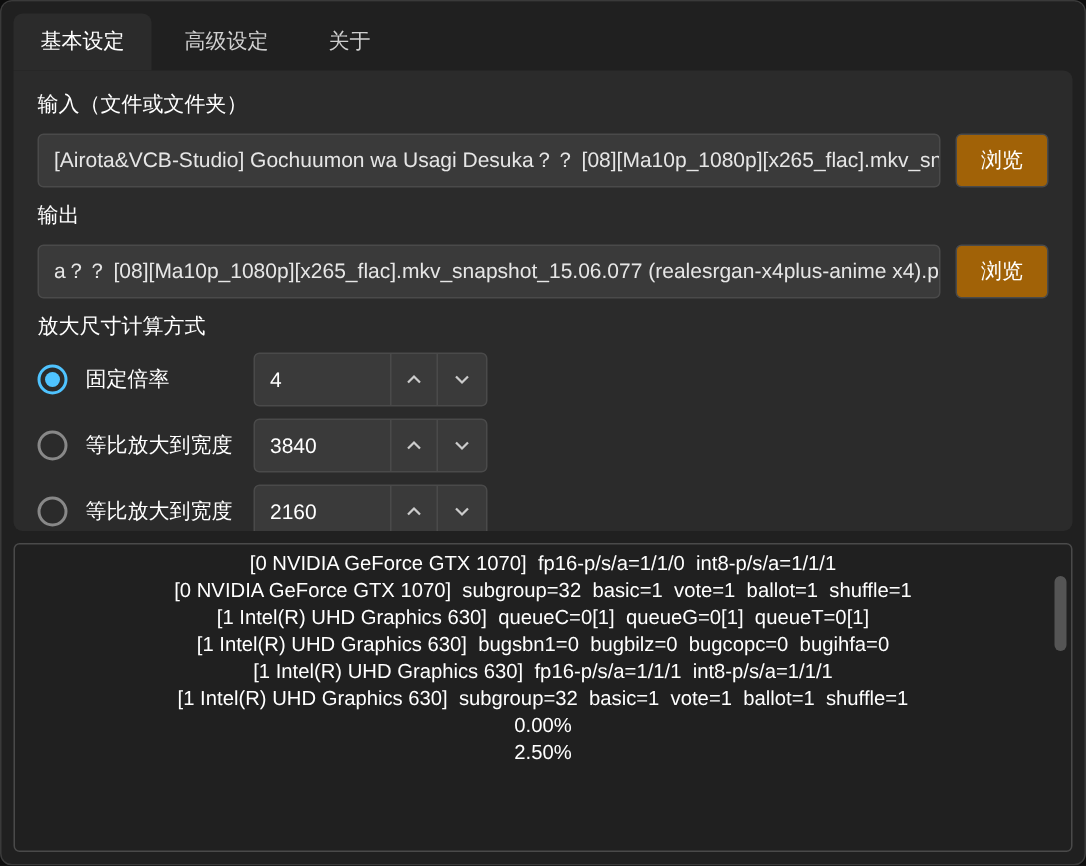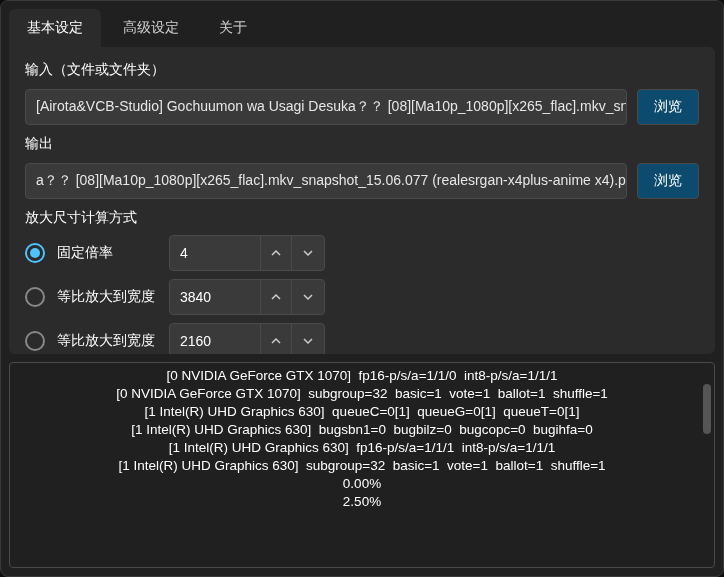--- a/index.html
+++ b/index.html
@@ -15,21 +15,21 @@
 
   .tabbar { display: flex; background: #202020; padding: 8px 8px 0 8px; gap: 4px; }
   .tab { padding: 10px 18px; color: #cfcfcf; font-size: 14px; border-radius: 6px 6px 0 0; cursor: pointer; }
   .tab.active { background: #2b2b2b; color: #fff; }
 
   .panel { flex: 1; background: #2b2b2b; margin: 0 8px 8px 8px; border-radius: 0 6px 6px 6px; padding: 14px 16px; color: #fff; display: flex; flex-direction: column; gap: 10px; overflow: hidden; }
 
   .field-label { font-size: 14px; color: #fff; }
   .row { display: flex; gap: 10px; align-items: stretch; }
   .textfield { flex: 1; background: #3a3a3a; border: 1px solid #4a4a4a; border-radius: 4px; padding: 8px 10px; color: #e6e6e6; font-size: 14px; white-space: nowrap; overflow: hidden; text-overflow: clip; }
-  .btn { background: #0c4a6e; border: 1px solid #4a4a4a; border-radius: 4px; padding: 8px 16px; color: #fff; font-size: 14px; cursor: pointer; display: flex; align-items: center; justify-content: center; }
+  .btn { background: #a16207; border: 1px solid #4a4a4a; border-radius: 4px; padding: 8px 16px; color: #fff; font-size: 14px; cursor: pointer; display: flex; align-items: center; justify-content: center; }
   .btn.primary { background: #4fc3ff; border-color: #4fc3ff; color: #0a2a3a; font-weight: 500; padding: 8px 22px; }
 
   .size-block { display: flex; gap: 20px; }
   .size-left { width: 300px; display: flex; flex-direction: column; gap: 8px; }
   .size-right { flex: 1; display: flex; flex-direction: column; gap: 8px; position: relative; }
   .radio-row { display: flex; gap: 12px; align-items: center; }
   .radio { width: 20px; height: 20px; border-radius: 50%; border: 2px solid #888; flex-shrink: 0; display: flex; align-items: center; justify-content: center; }
   .radio.selected { border-color: #4fc3ff; }
   .radio.selected::after { content: ""; width: 10px; height: 10px; border-radius: 50%; background: #4fc3ff; }
   .radio-label { font-size: 14px; color: #fff; width: 100px; }

